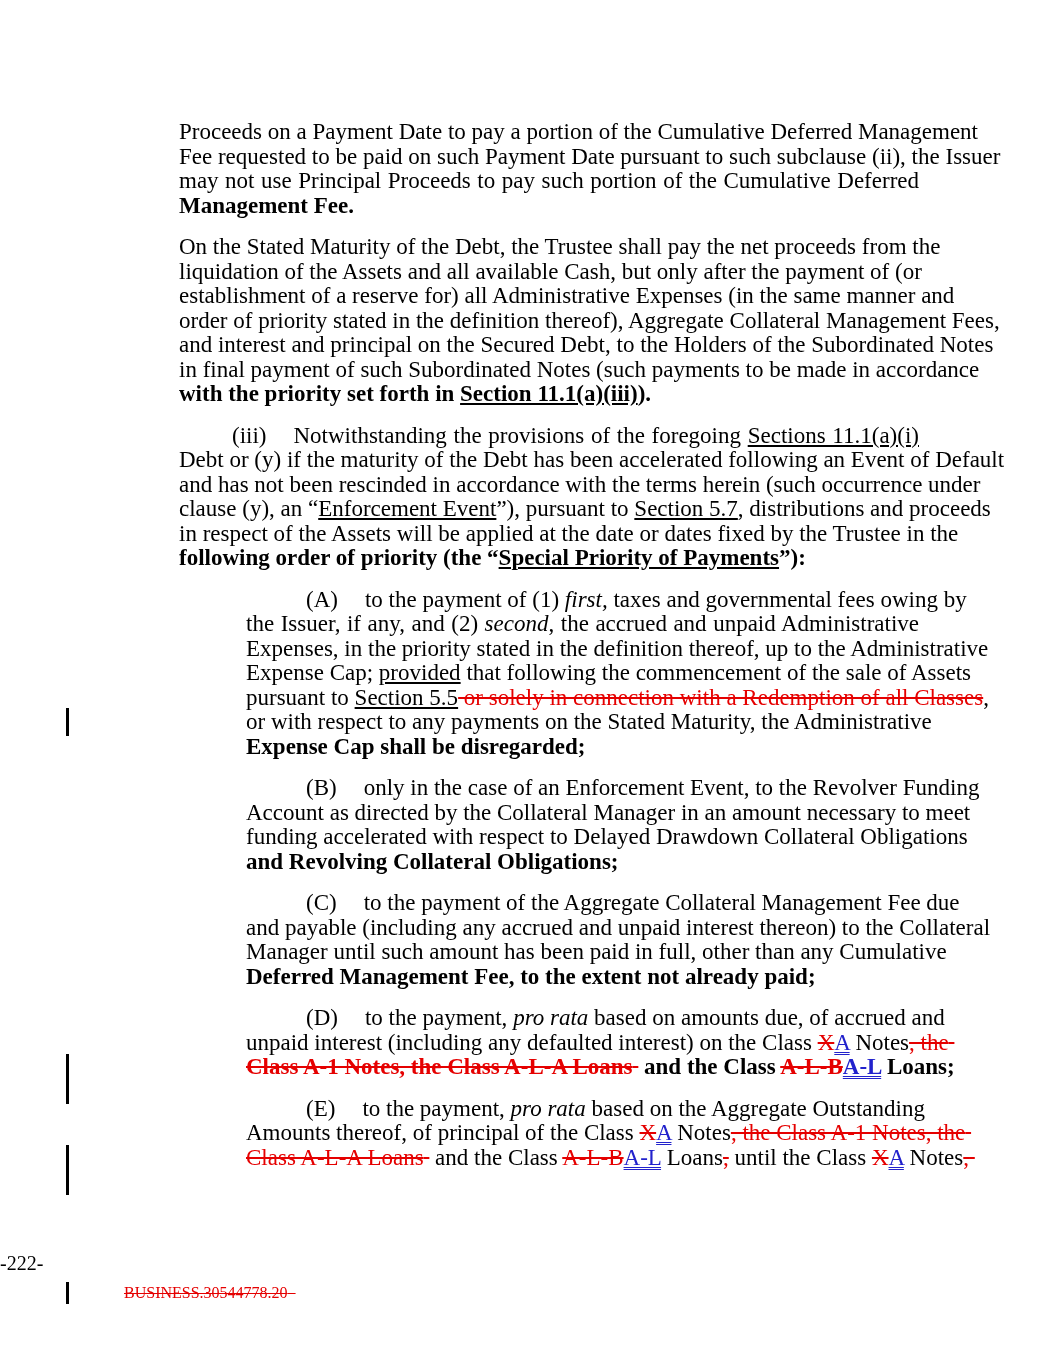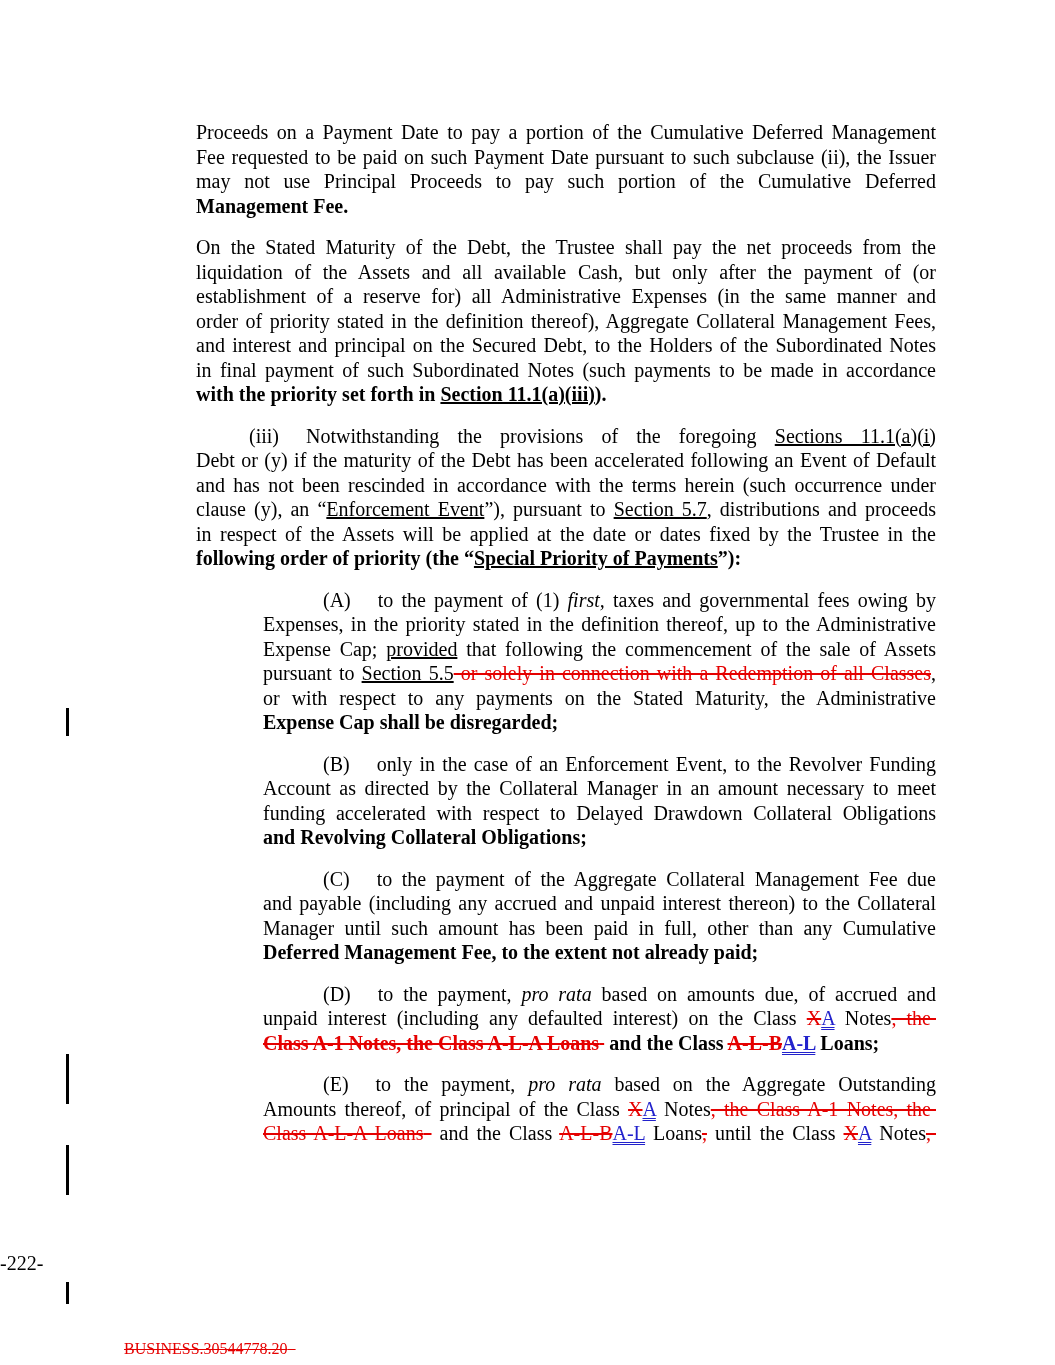--- a/index.html
+++ b/index.html
@@ -2,22 +2,22 @@
 <html style="--del-color: #e50000; --ins-color: #2222cc;"><head>
 <meta charset="utf-8">
 <style>
   html,body{margin:0;padding:0;}
   body{
     width:1055px;height:1365px;background:#ffffff;position:relative;
     font-family:"Liberation Serif","DejaVu Serif",serif;color:#000;
     overflow:hidden;
   }
   .content{
-    position:absolute;left:196px;top:120px;width:740px;
-    font-size:20px;line-height:24.5px;
+    position:absolute;left:179px;top:120px;width:740px;
+    font-size:23px;line-height:24.5px;
   }
   .para{margin:0 0 17px 0;}
   .para.level2{margin-left:67px;}
   .line{
     text-align:justify;text-align-last:justify;white-space:nowrap;
   }
   .line.lastline{text-align-last:left;font-weight:bold;}
   .level1 .fi{display:inline-block;width:53px;}
   .level2 .fi{display:inline-block;width:60px;}
   .tab{display:inline-block;width:27px;}
@@ -29,21 +29,21 @@
     color:var(--ins-color,#2222cc);
     text-decoration-line:underline;text-decoration-style:double;
     text-underline-offset:2px;text-decoration-thickness:1px;
   }
   .change-bar{position:absolute;left:66px;width:2.5px;background:#000;}
   .page-number{
     position:absolute;left:0;right:0;top:1252px;text-align:left;
     font-size:20px;color:#000;
   }
   .footer-id{
-    position:absolute;left:124px;top:1340px;font-size:16px;
+    position:absolute;left:124px;top:1284px;font-size:16px;
     color:var(--del-color,#e50000);text-decoration:line-through;
   }
   .footer-id::after{content:"\00a0\00a0";}
 </style>
 </head>
 <body>
 
 <div class="change-bar" style="top:708px;height:28px;"></div>
 <div class="change-bar" style="top:1054px;height:50px;"></div>
 <div class="change-bar" style="top:1145px;height:50px;"></div>
@@ -68,20 +68,21 @@
     <div class="para level1">
       <div class="line"><span class="fi"></span><span class="">(iii)</span><span class="tab"></span><span class="">Notwithstanding the provisions of the foregoing </span><span class="u">Sections 11.1(a)(i)</span></div>
       <div class="line"><span class="">Debt or (y) if the maturity of the Debt has been accelerated following an Event of Default</span></div>
       <div class="line"><span class="">and has not been rescinded in accordance with the terms herein (such occurrence under</span></div>
       <div class="line"><span class="">clause (y), an “</span><span class="u">Enforcement Event</span><span class="">”), pursuant to </span><span class="u">Section 5.7</span><span class="">, distributions and proceeds</span></div>
       <div class="line"><span class="">in respect of the Assets will be applied at the date or dates fixed by the Trustee in the</span></div>
       <div class="line lastline"><span class="">following order of priority (the “</span><span class="u">Special Priority of Payments</span><span class="">”):</span></div>
     </div>
     <div class="para level2">
       <div class="line"><span class="fi"></span><span class="">(A)</span><span class="tab"></span><span class="">to the payment of (1) </span><span class="i">first,</span><span class=""> taxes and governmental fees owing by</span></div>
+      <div class="line"><span class="">the Issuer, if any, and (2) </span><span class="i">second</span><span class="">, the accrued and unpaid Administrative</span></div>
       <div class="line"><span class="">Expenses, in the priority stated in the definition thereof, up to the Administrative</span></div>
       <div class="line"><span class="">Expense Cap; </span><span class="u">provided</span><span class=""> that following the commencement of the sale of Assets</span></div>
       <div class="line"><span class="">pursuant to </span><span class="u">Section 5.5</span><span class="del"> or solely in connection with a Redemption of all Classes</span><span class="">,</span></div>
       <div class="line"><span class="">or with respect to any payments on the Stated Maturity, the Administrative</span></div>
       <div class="line lastline"><span class="">Expense Cap shall be disregarded;</span></div>
     </div>
     <div class="para level2">
       <div class="line"><span class="fi"></span><span class="">(B)</span><span class="tab"></span><span class="">only in the case of an Enforcement Event, to the Revolver Funding</span></div>
       <div class="line"><span class="">Account as directed by the Collateral Manager in an amount necessary to meet</span></div>
       <div class="line"><span class="">funding accelerated with respect to Delayed Drawdown Collateral Obligations</span></div>

